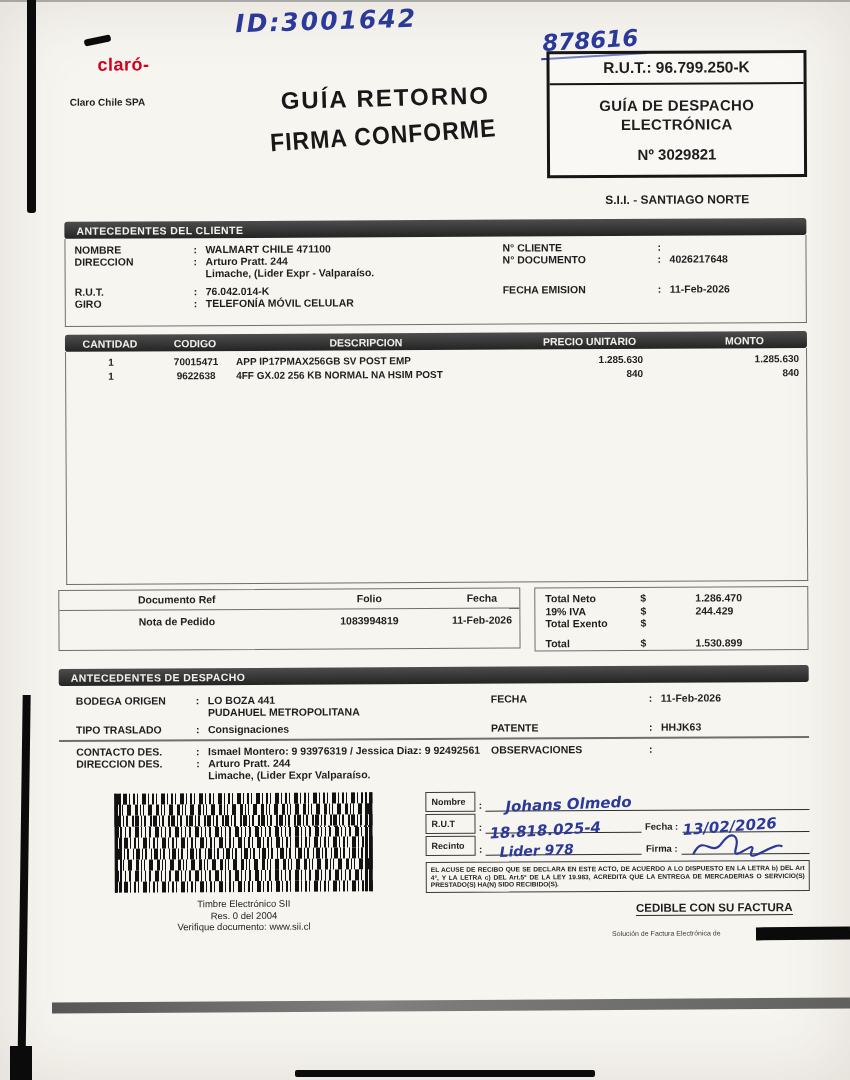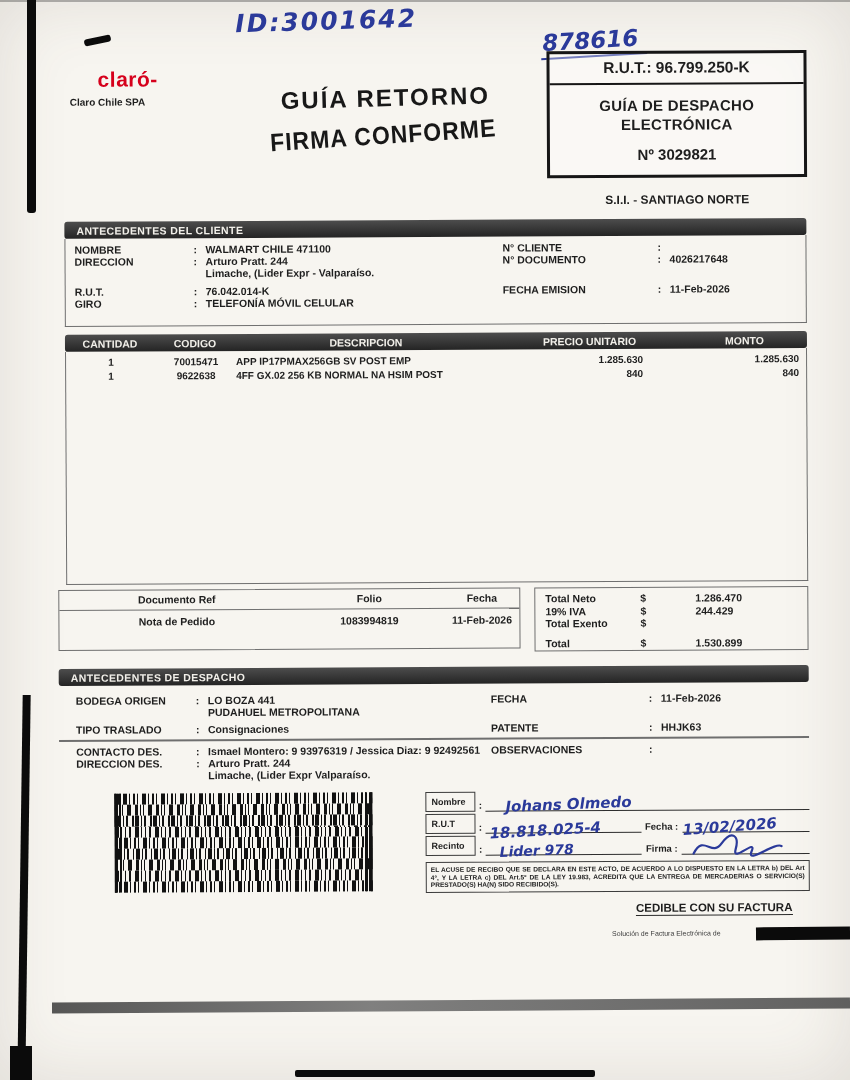--- a/index.html
+++ b/index.html
@@ -14,21 +14,21 @@
   .abs { position:absolute; }
 
   
   .hw { font-family:"DejaVu Sans",cursive; font-style:italic; font-weight:bold;
         color:#2b3a9a; white-space:nowrap; }
   .hw-id { left:238px; top:6px; font-size:25px; letter-spacing:2px; transform:rotate(-1.5deg); }
   .hw-folio { left:543px; top:28px; font-size:23px; transform:rotate(-3deg);
               border-bottom:2.5px solid #2b3a9a; padding:0 8px 2px 2px; }
 
   
-  .logo { left:100px; top:66px; font-size:21px; font-weight:bold; color:#d6001c; letter-spacing:.5px; }
+  .logo { left:100px; top:53px; font-size:18px; font-weight:bold; color:#d6001c; letter-spacing:.5px; }
   .issuer-name { left:72px; top:95px; font-size:10px; font-weight:bold; }
   .issuer-lines { left:72px; top:114px; font-size:8.8px; line-height:10.4px; }
 
   
   .stamp { font-weight:bold; color:#181818; }
   .stamp1 { left:283px; top:84px; font-size:24px; letter-spacing:2px; transform:rotate(-1.2deg); }
   .stamp2 { left:272px; top:122px; font-size:23px; letter-spacing:1px; transform:rotate(-3.5deg) scaleY(1.08); }
 
   
   .docbox { left:549px; top:52px; width:260px; border:3px solid #161616; background:rgba(255,255,255,.35); }
@@ -282,20 +282,25 @@
       <div class="bc-row bc-a"></div>
       <div class="bc-row bc-b"></div>
       <div class="bc-row bc-c"></div>
       <div class="bc-row bc-d"></div>
       <div class="bc-row bc-a"></div>
       <div class="bc-row bc-c"></div>
       <div class="bc-row bc-b"></div>
       <div class="bc-row bc-d"></div>
       <div class="bc-row bc-a"></div>
     </div>
+    <div class="abs timbre">
+      <div>Timbre Electrónico SII</div>
+      <div>Res. 0 del 2004</div>
+      <div>Verifique documento: www.sii.cl</div>
+    </div>
 
     <div class="abs recv">
       <div class="recv-row">
         <span class="recv-label">Nombre</span>
         <span class="recv-colon">:</span>
         <span class="recv-line" style="flex:1">
           <span class="abs hw" style="left:20px;bottom:-3px;font-size:15px;transform:rotate(-2deg)">Johans Olmedo</span>
         </span>
       </div>
       <div class="recv-row">

